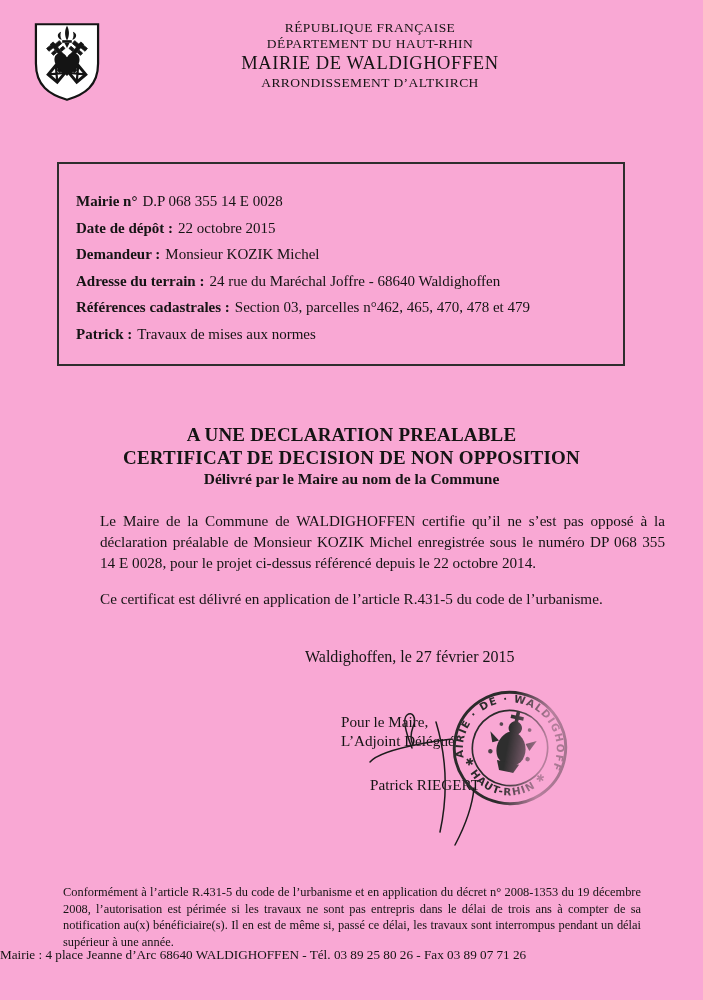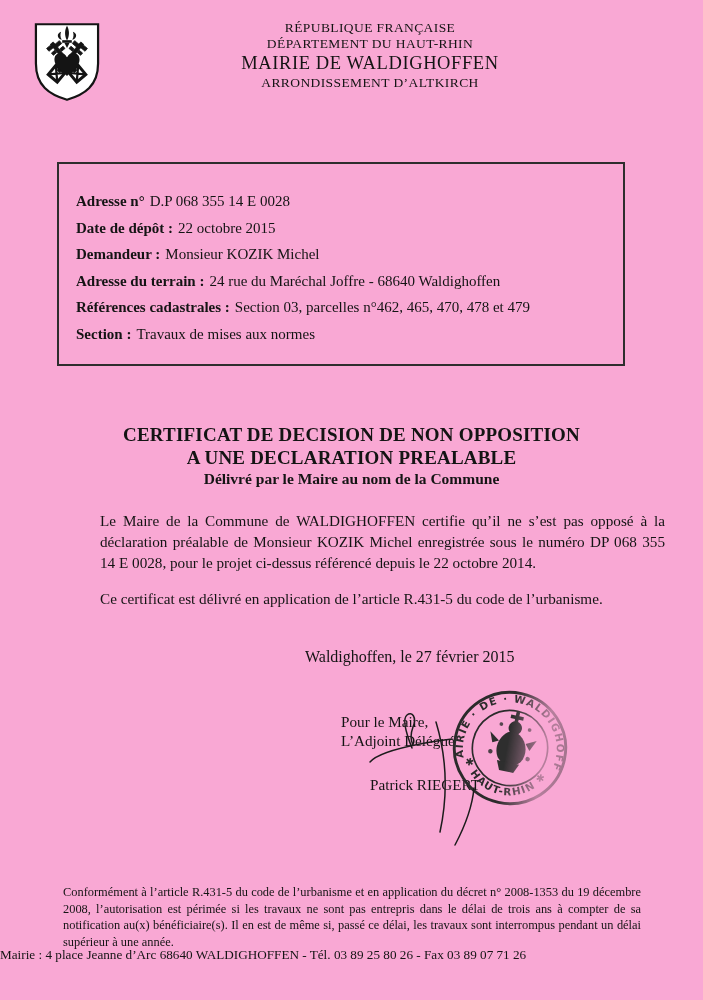--- a/index.html
+++ b/index.html
@@ -98,42 +98,42 @@
 
   <div class="header-text">
     <div class="hdr-line">RÉPUBLIQUE FRANÇAISE</div>
     <div class="hdr-line">DÉPARTEMENT DU HAUT-RHIN</div>
     <div class="hdr-commune">MAIRIE DE WALDIGHOFFEN</div>
     <div class="hdr-line">ARRONDISSEMENT D’ALTKIRCH</div>
   </div>
 
   <div class="dossier-box">
     <div class="box-row">
-      <span class="lbl">Adresse n°</span><span class="val">D.P 068 355 14 E 0028</span>
+      <span class="lbl">Mairie n°</span><span class="val">D.P 068 355 14 E 0028</span>
     </div>
     <div class="box-row">
       <span class="lbl">Date de dépôt :</span><span class="val">22 octobre 2015</span>
     </div>
     <div class="box-row">
       <span class="lbl">Demandeur :</span><span class="val">Monsieur KOZIK Michel</span>
     </div>
     <div class="box-row">
       <span class="lbl">Adresse du terrain :</span><span class="val">24 rue du Maréchal Joffre - 68640 Waldighoffen</span>
     </div>
     <div class="box-row">
       <span class="lbl">Références cadastrales :</span><span class="val">Section 03, parcelles n°462, 465, 470, 478 et 479</span>
     </div>
     <div class="box-row">
-      <span class="lbl">Section :</span><span class="val">Travaux de mises aux normes</span>
+      <span class="lbl">Patrick :</span><span class="val">Travaux de mises aux normes</span>
     </div>
   </div>
 
   <div class="title-block">
+    <div class="title-main">A UNE DECLARATION PREALABLE</div>
     <div class="title-main">CERTIFICAT DE DECISION DE NON OPPOSITION</div>
-    <div class="title-main">A UNE DECLARATION PREALABLE</div>
     <div class="title-sub">Délivré par le Maire au nom de la Commune</div>
   </div>
 
   <div class="para para1">Le Maire de la Commune de WALDIGHOFFEN certifie qu’il ne s’est pas opposé à la déclaration préalable de Monsieur KOZIK Michel enregistrée sous le numéro DP 068 355 14 E 0028, pour le projet ci-dessus référencé depuis le 22 octobre 2014.</div>
   <div class="para para2">Ce certificat est délivré en application de l’article R.431-5 du code de l’urbanisme.</div>
 
   <div class="place-date">Waldighoffen, le 27 février 2015</div>
   <div class="sig-left">
     <div>Pour le Maire,</div>
     <div>L’Adjoint Délégué</div>

